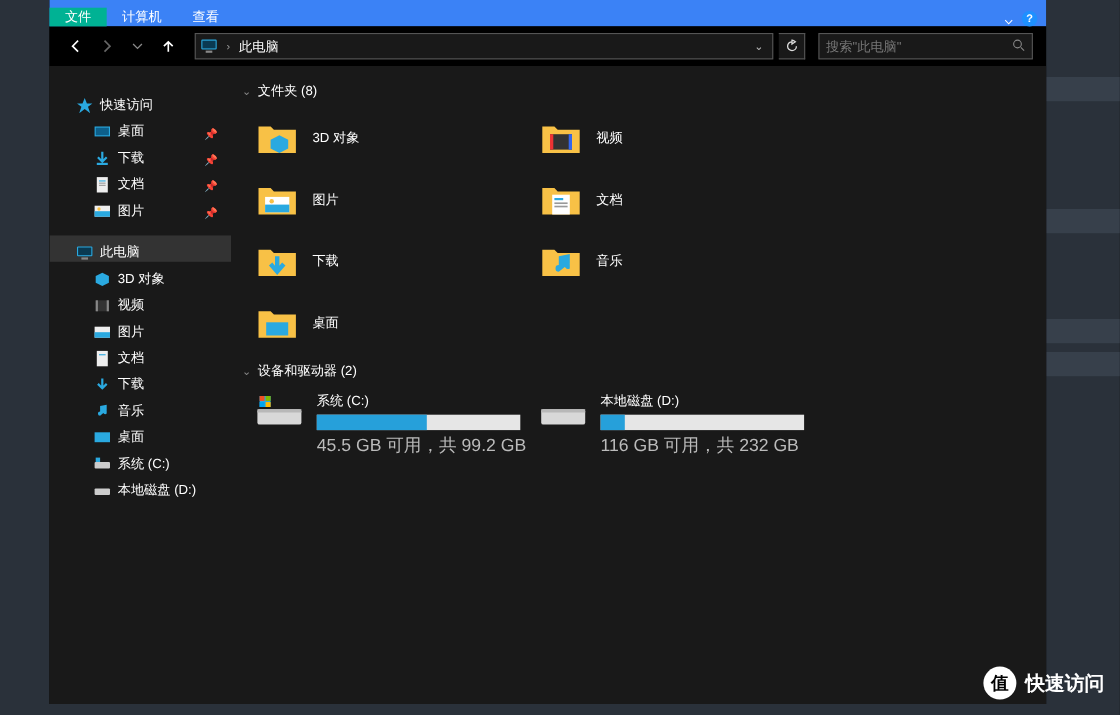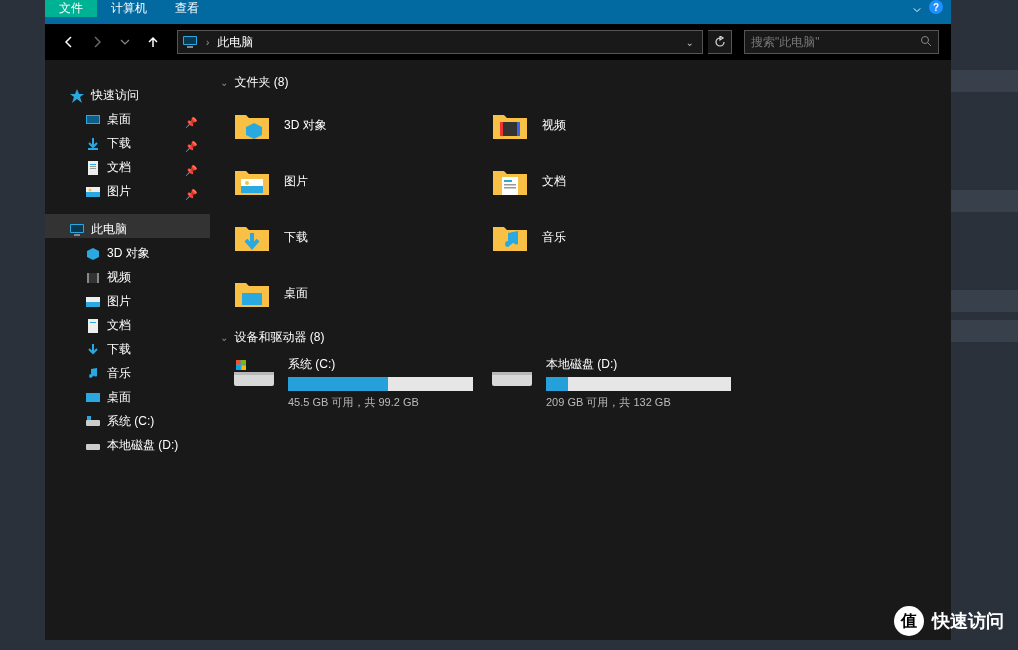--- a/index.html
+++ b/index.html
@@ -1,20 +1,20 @@
 <!DOCTYPE html>
 <html><head>
 <meta charset="utf-8">
 <style>
   * { box-sizing: border-box; margin: 0; padding: 0; font-family: "Microsoft YaHei", "Segoe UI", sans-serif; }
   body { background: #2a313a; width: 1018px; height: 650px; overflow: hidden; position: relative; }
   .window { position: absolute; left: 45px; top: 0; width: 906px; height: 640px; background: #000; color: #fff; font-size: 12px; }
 
   
-  .ribbon { height: 24px; background: #0369a1; display: flex; align-items: flex-start; }
+  .ribbon { height: 24px; background: #3b82f6; display: flex; align-items: flex-end; }
   .ribbon-tab { padding: 0 14px; display: flex; align-items: center; cursor: default; color: #fff; }
   .ribbon-tab.active { background: #00b294; color: #fff; }
   .ribbon-spacer { flex: 1; }
   .ribbon-right { display: flex; align-items: center; gap: 8px; padding-right: 8px; }
   .chevron-down-small { width: 8px; height: 8px; }
   .help-icon { width: 14px; height: 14px; border-radius: 50%; background: #1e90ff; color: #fff; display: flex; align-items: center; justify-content: center; font-size: 10px; font-weight: bold; }
 
   
   .navbar { height: 36px; background: #000; display: flex; align-items: center; padding: 0 12px; gap: 4px; }
   .nav-btn { width: 24px; height: 24px; display: flex; align-items: center; justify-content: center; color: #888; }
@@ -51,21 +51,21 @@
   .folder-icon { width: 40px; height: 40px; display: flex; align-items: center; justify-content: center; }
   .folder-label { color: #fff; }
 
   .drive-grid { display: grid; grid-template-columns: repeat(2, 250px); gap: 8px 8px; margin-left: 12px; }
   .drive-item { display: flex; gap: 12px; }
   .drive-icon { width: 44px; height: 32px; display:flex; align-items:flex-end; justify-content:center; }
   .drive-info { flex: 1; display: flex; flex-direction: column; gap: 4px; }
   .drive-name { color: #fff; }
   .drive-bar { width: 185px; height: 14px; background: #e6e6e6; position: relative; }
   .drive-bar-fill { position: absolute; left: 0; top: 0; bottom: 0; background: #26a0da; }
-  .drive-free { color: #bbb; font-size: 11px; }
+  .drive-free { color: #bbb; font-size: 16px; }
 
   
   .bg-strip { position:absolute; right:0; width:67px; background:#37404b; }
   .s1{ top:70px; height:22px;} .s2{ top:190px; height:22px;} .s3{ top:290px; height:22px;} .s4{ top:320px; height:22px;}
 
   
   .watermark { position: absolute; right: 14px; bottom: 14px; display: flex; align-items: center; gap: 8px; color: #fff; font-size: 18px; font-weight: 600; }
   .wm-badge { width: 30px; height: 30px; border-radius: 50%; background: #fff; color: #000; display:flex; align-items:center; justify-content:center; font-weight:bold; font-size:16px;}
 </style>
 </head>
@@ -375,21 +375,21 @@
                 <path d="M3 10 L14 10 L17 13 L37 13 L37 34 L3 34 Z" fill="#f8c146"></path>
                 <rect x="10" y="20" width="20" height="12" fill="#2aa9e0"></rect>
               </svg>
             </span>
           <span class="folder-label">桌面</span>
         </div>
       </div>
 
       <div class="group-header">
         <span class="chev">⌄</span>
-        <span>设备和驱动器 (8)</span>
+        <span>设备和驱动器 (2)</span>
       </div>
 
       <div class="drive-grid">
         <div class="drive-item">
           <span class="drive-icon">
             <svg viewBox="0 0 44 32">
                 <rect x="2" y="16" width="40" height="14" rx="2" fill="#d8d8d8"></rect>
                 <rect x="2" y="16" width="40" height="3" fill="#b8b8b8"></rect>
                 <rect x="4" y="4" width="10" height="10" fill="#2aa9e0"></rect>
                 <rect x="4" y="4" width="4.5" height="4.5" fill="#f25022"></rect>
@@ -411,21 +411,21 @@
             <svg viewBox="0 0 44 32">
                 <rect x="2" y="16" width="40" height="14" rx="2" fill="#d8d8d8"></rect>
                 <rect x="2" y="16" width="40" height="3" fill="#b8b8b8"></rect>
               </svg>
           </span>
           <div class="drive-info">
             <span class="drive-name">本地磁盘 (D:)</span>
             <div class="drive-bar">
                 <div class="drive-bar-fill" style="width:12%"></div>
               </div>
-            <span class="drive-free">209 GB 可用，共 132 GB</span>
+            <span class="drive-free">116 GB 可用，共 232 GB</span>
           </div>
         </div>
       </div>
 
     </div>
   </div>
 </div>
 
 <div class="watermark">
   <span class="wm-badge">值</span>

